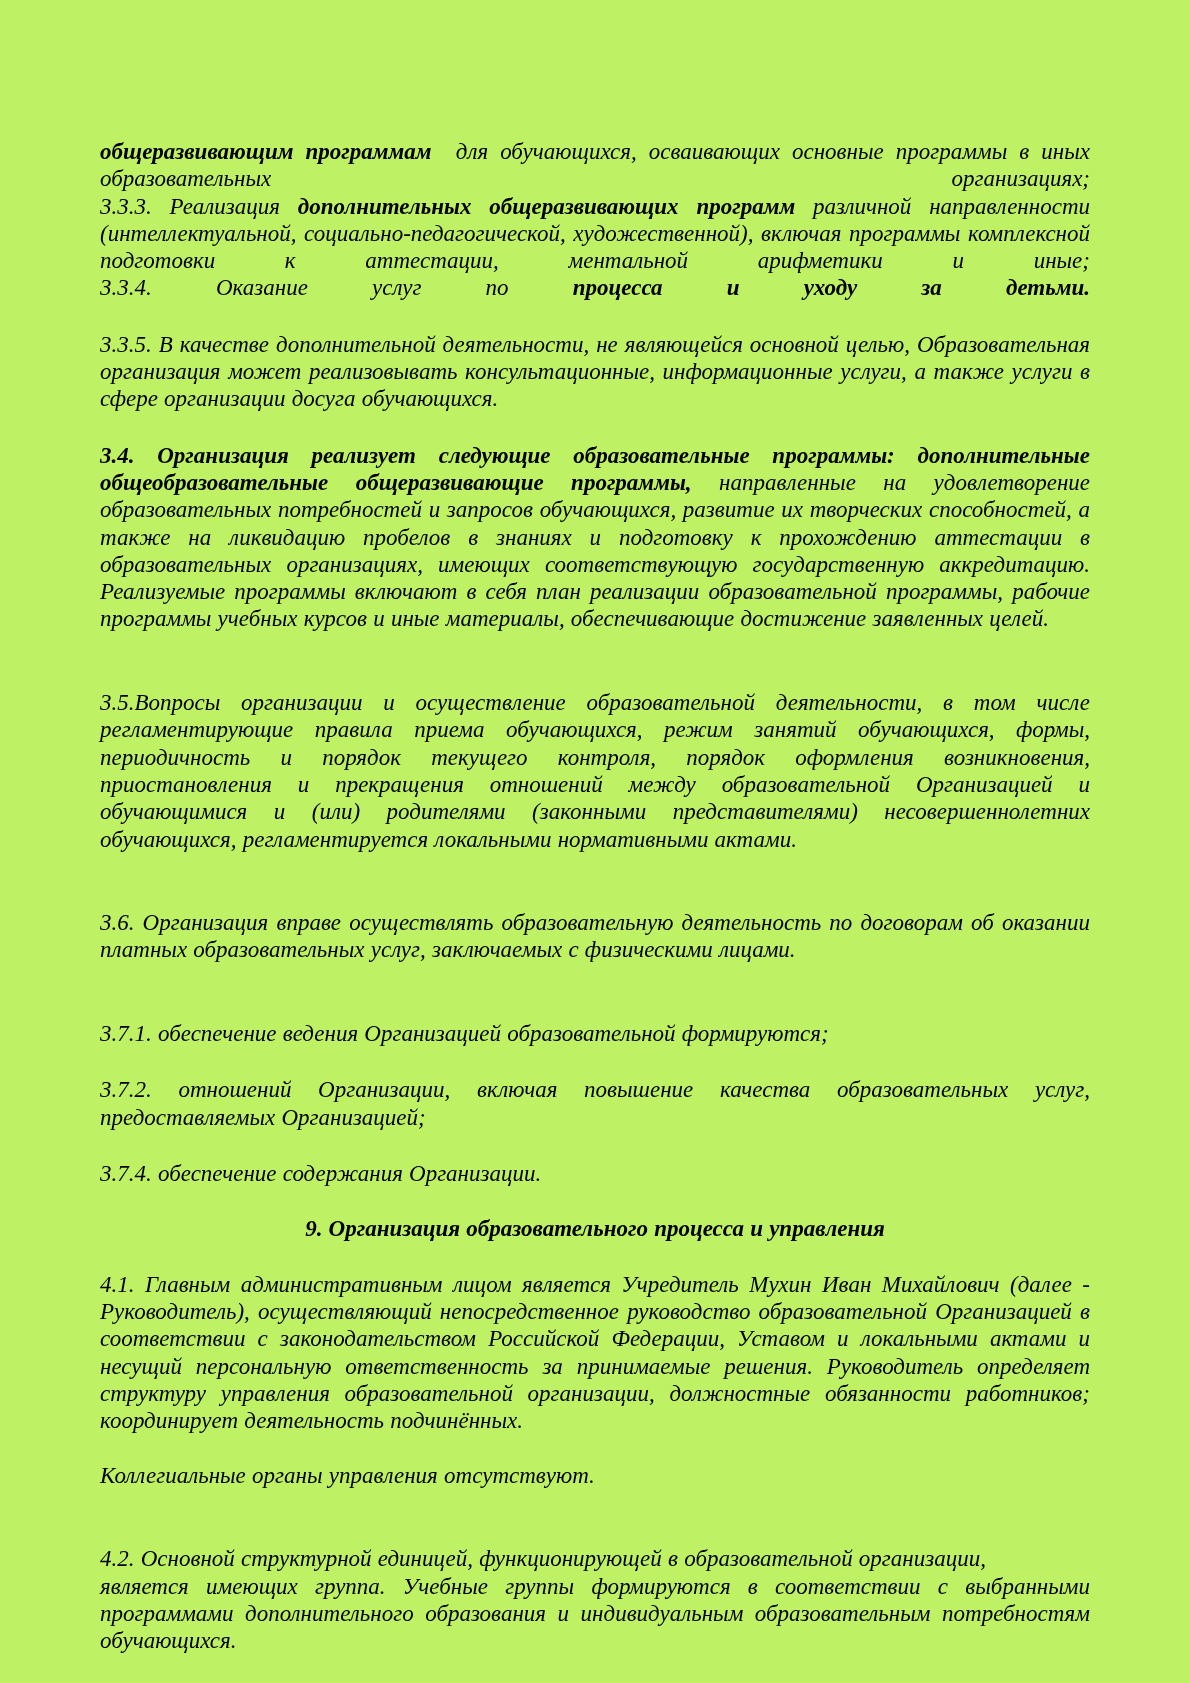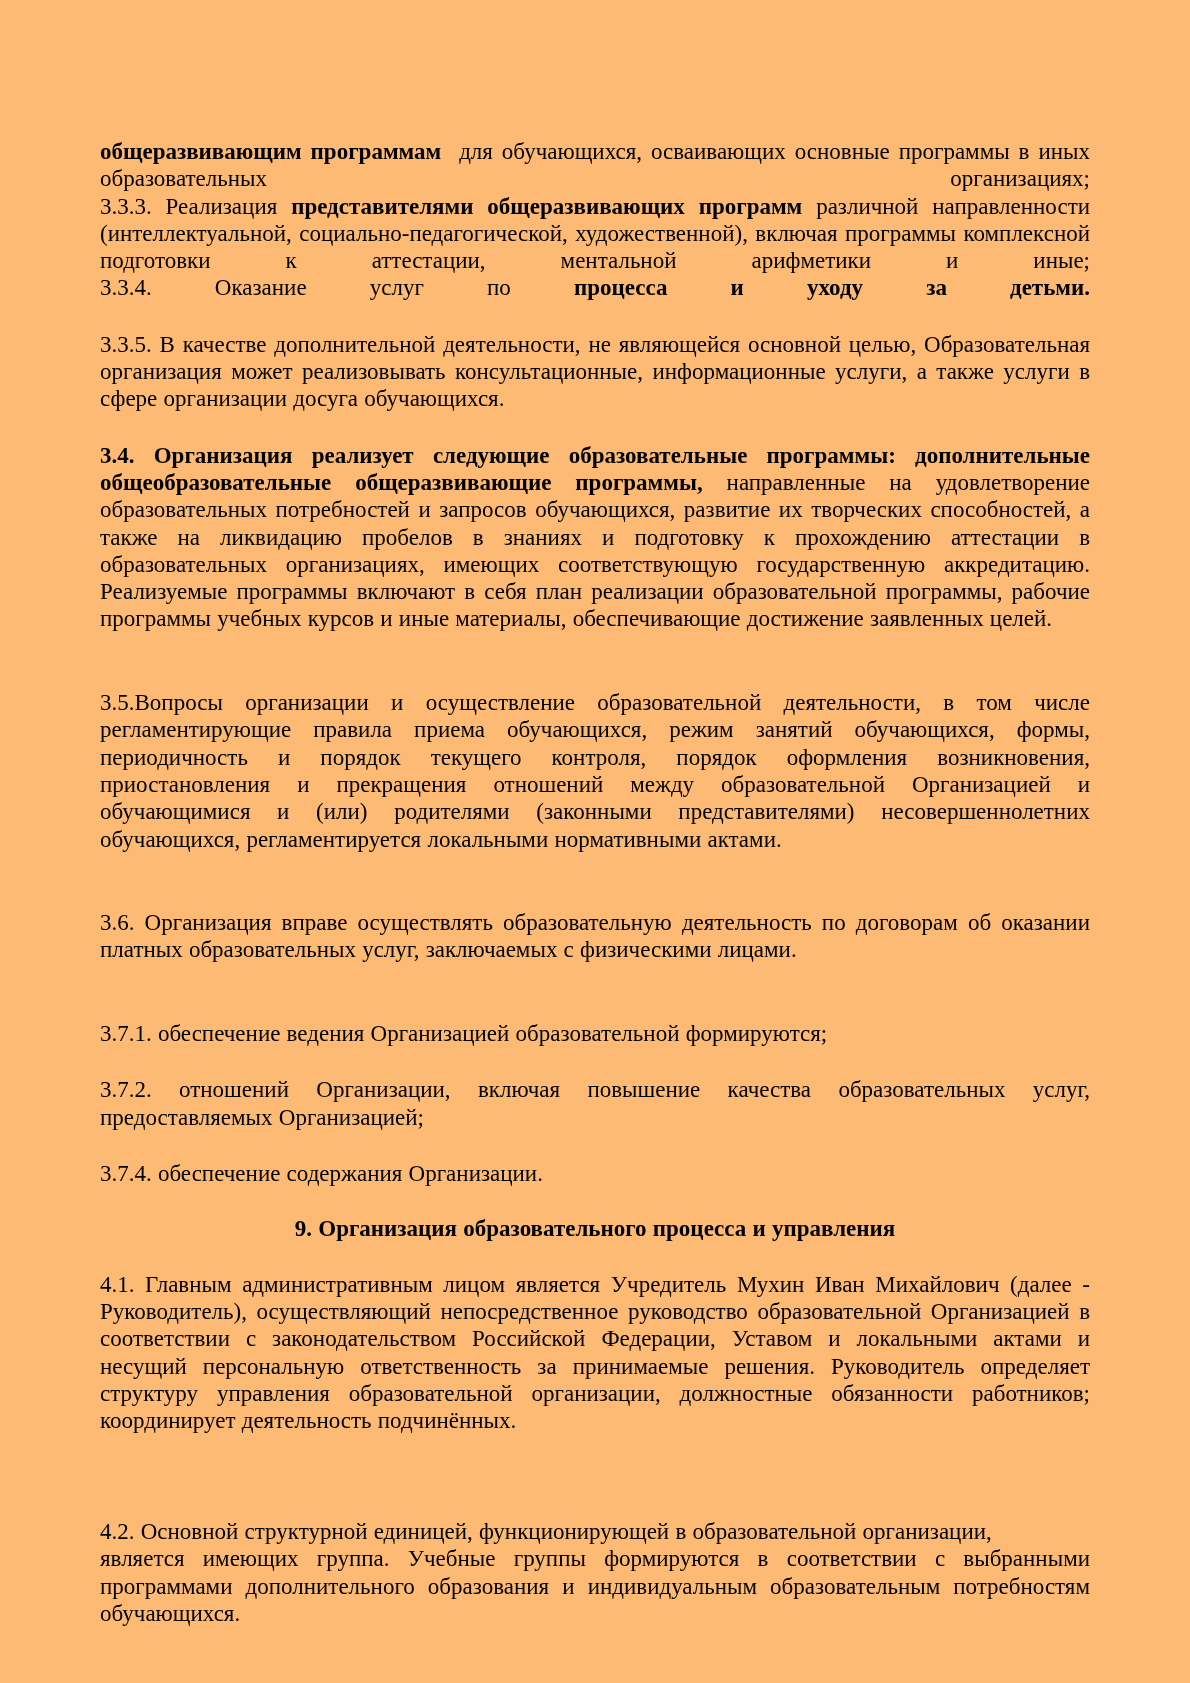--- a/index.html
+++ b/index.html
@@ -13,21 +13,22 @@
     height: 1683px;
     overflow: hidden;
     color: #000000;
     font-family: "Liberation Serif", "DejaVu Serif", serif;
   }
   .page {
     box-sizing: border-box;
     width: 1190px;
     height: 1683px;
     padding: 138px 100px 0 100px;
-    background: #fdba74;
+    background: #bef264;
+    font-style: italic;
   }
   .para {
     margin: 0;
     padding: 0;
     font-size: 23px;
     line-height: 27.3px;
     text-align: justify;
     text-justify: inter-word;
     word-spacing: 0.02em;
   }
@@ -37,32 +38,33 @@
   .align-left         { text-align: left;   text-align-last: left; }
   .bold { font-weight: 700; }
   .spacer { height: 27.3px; }
 </style>
 </head>
 <body>
 
 <div class="page">
   <div>
       <p class="para align-justify-all"><span class="bold">общеразвивающим программам</span><span>&nbsp; для обучающихся, осваивающих основные программы в иных образовательных организациях;</span></p>
-      <p class="para align-justify-all"><span>3.3.3. Реализация </span><span class="bold">представителями общеразвивающих программ</span><span> различной направленности (интеллектуальной, социально-педагогической, художественной), включая программы комплексной подготовки к аттестации, ментальной арифметики и иные;</span></p>
+      <p class="para align-justify-all"><span>3.3.3. Реализация </span><span class="bold">дополнительных общеразвивающих программ</span><span> различной направленности (интеллектуальной, социально-педагогической, художественной), включая программы комплексной подготовки к аттестации, ментальной арифметики и иные;</span></p>
       <p class="para align-justify-all"><span>3.3.4. Оказание услуг по </span><span class="bold">процесса и уходу за детьми.</span></p>
       <p class="para align-justify"><span>3.3.5. В качестве дополнительной деятельности, не являющейся основной целью, Образовательная организация может реализовывать консультационные, информационные услуги, а также услуги в сфере организации досуга обучающихся.</span></p>
       <p class="para align-justify"><span class="bold">3.4. Организация реализует следующие образовательные программы: дополнительные общеобразовательные общеразвивающие программы,</span><span> направленные на удовлетворение образовательных потребностей и запросов обучающихся, развитие их творческих способностей, а также на ликвидацию пробелов в знаниях и подготовку к прохождению аттестации в образовательных организациях, имеющих соответствующую государственную аккредитацию. Реализуемые программы включают в себя план реализации образовательной программы, рабочие программы учебных курсов и иные материалы, обеспечивающие достижение заявленных целей.</span></p>
       <div class="spacer"></div>
       <p class="para align-justify"><span>3.5.Вопросы организации и осуществление образовательной деятельности, в том числе регламентирующие правила приема обучающихся, режим занятий обучающихся, формы, периодичность и порядок текущего контроля, порядок оформления возникновения, приостановления и прекращения отношений между образовательной Организацией и обучающимися и (или) родителями (законными представителями) несовершеннолетних обучающихся, регламентируется локальными нормативными актами.</span></p>
       <div class="spacer"></div>
       <p class="para align-justify"><span>3.6. Организация вправе осуществлять образовательную деятельность по договорам об оказании платных образовательных услуг, заключаемых с физическими лицами.</span></p>
       <div class="spacer"></div>
       <p class="para align-justify"><span>3.7.1. обеспечение ведения Организацией образовательной формируются;</span></p>
       <p class="para align-justify"><span>3.7.2. отношений Организации, включая повышение качества образовательных услуг, предоставляемых Организацией;</span></p>
       <p class="para align-justify"><span>3.7.4. обеспечение содержания Организации.</span></p>
       <div class="spacer"></div>
       <p class="para align-center"><span class="bold">9. Организация образовательного процесса и управления</span></p>
       <p class="para align-justify"><span>4.1. Главным административным лицом является Учредитель Мухин Иван Михайлович (далее - Руководитель), осуществляющий непосредственное руководство образовательной Организацией в соответствии с законодательством Российской Федерации, Уставом и локальными актами и несущий персональную ответственность за принимаемые решения. Руководитель определяет структуру управления образовательной организации, должностные обязанности работников; координирует деятельность подчинённых.</span></p>
       <div class="spacer"></div>
+      <p class="para align-left"><span>Коллегиальные органы управления отсутствуют.</span></p>
       <div class="spacer"></div>
       <p class="para align-justify"><span>4.2. Основной структурной единицей, функционирующей в образовательной организации,</span><br><span>является имеющих группа. Учебные группы формируются в соответствии с выбранными программами дополнительного образования и индивидуальным образовательным потребностям обучающихся.</span></p>
     </div>
 </div>
 
 </body></html>

